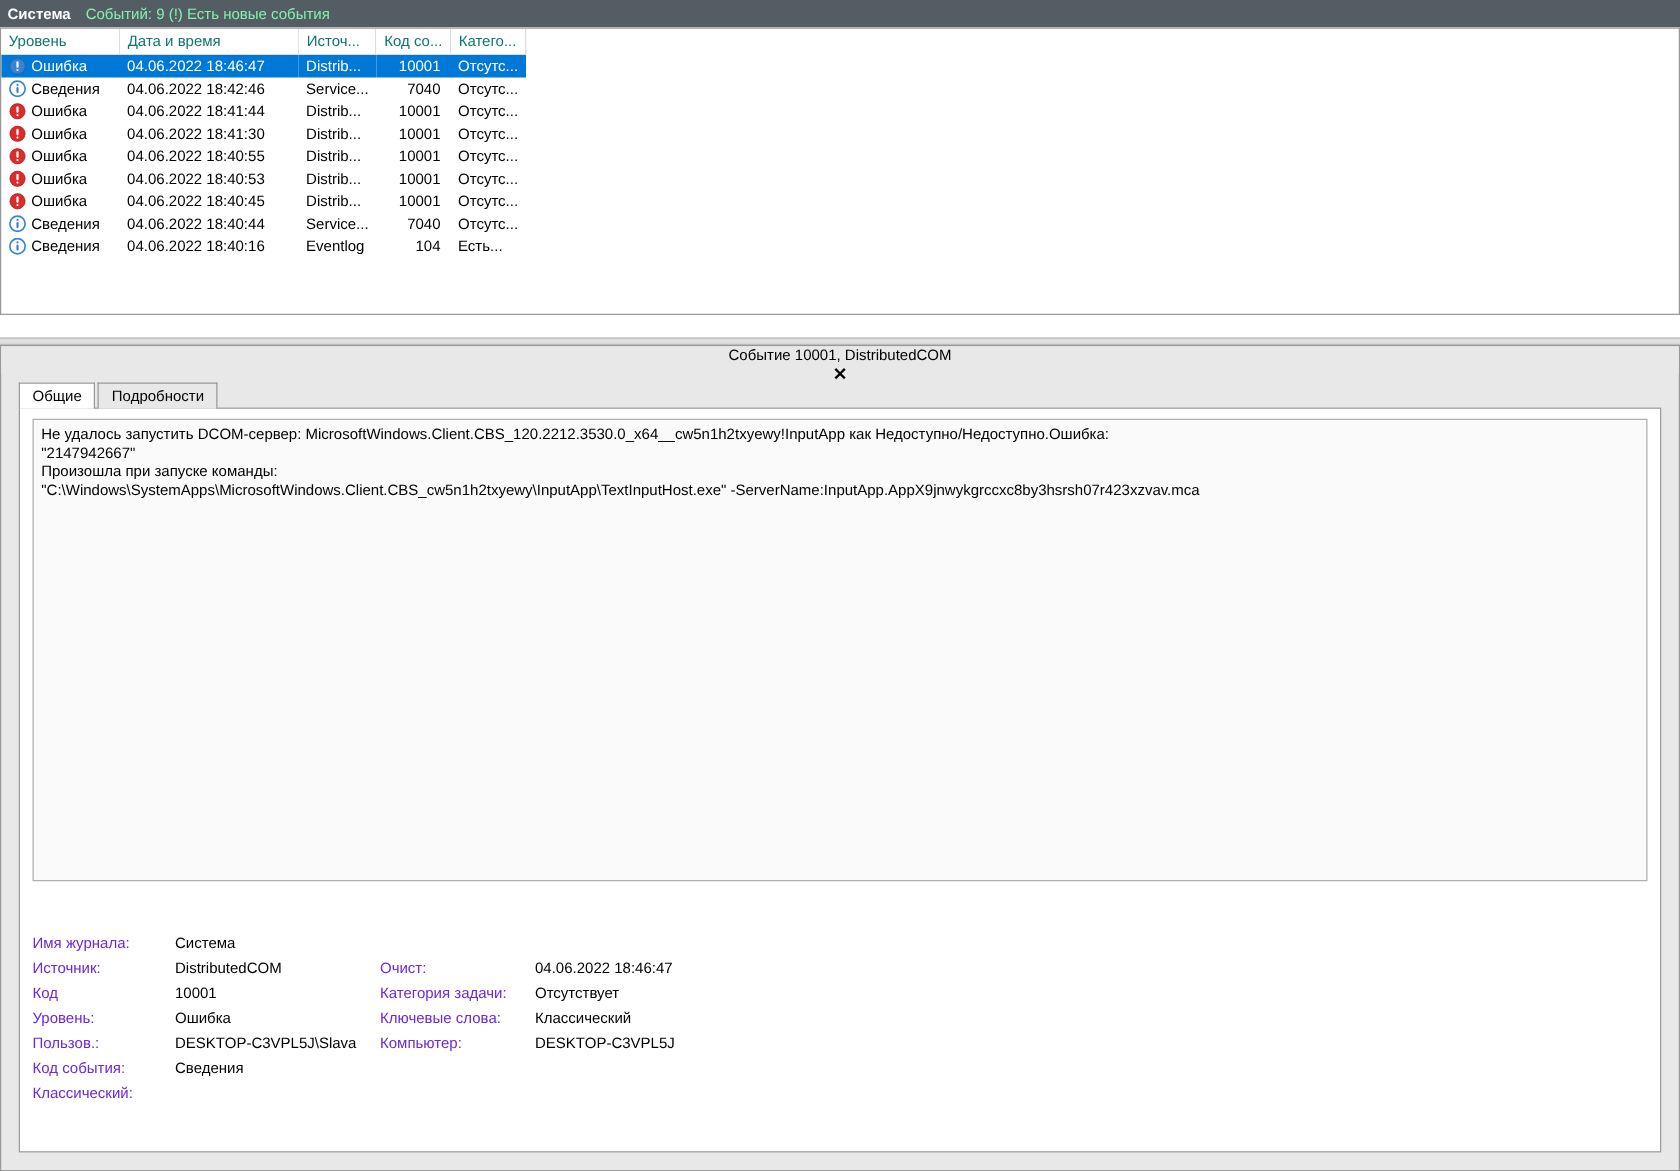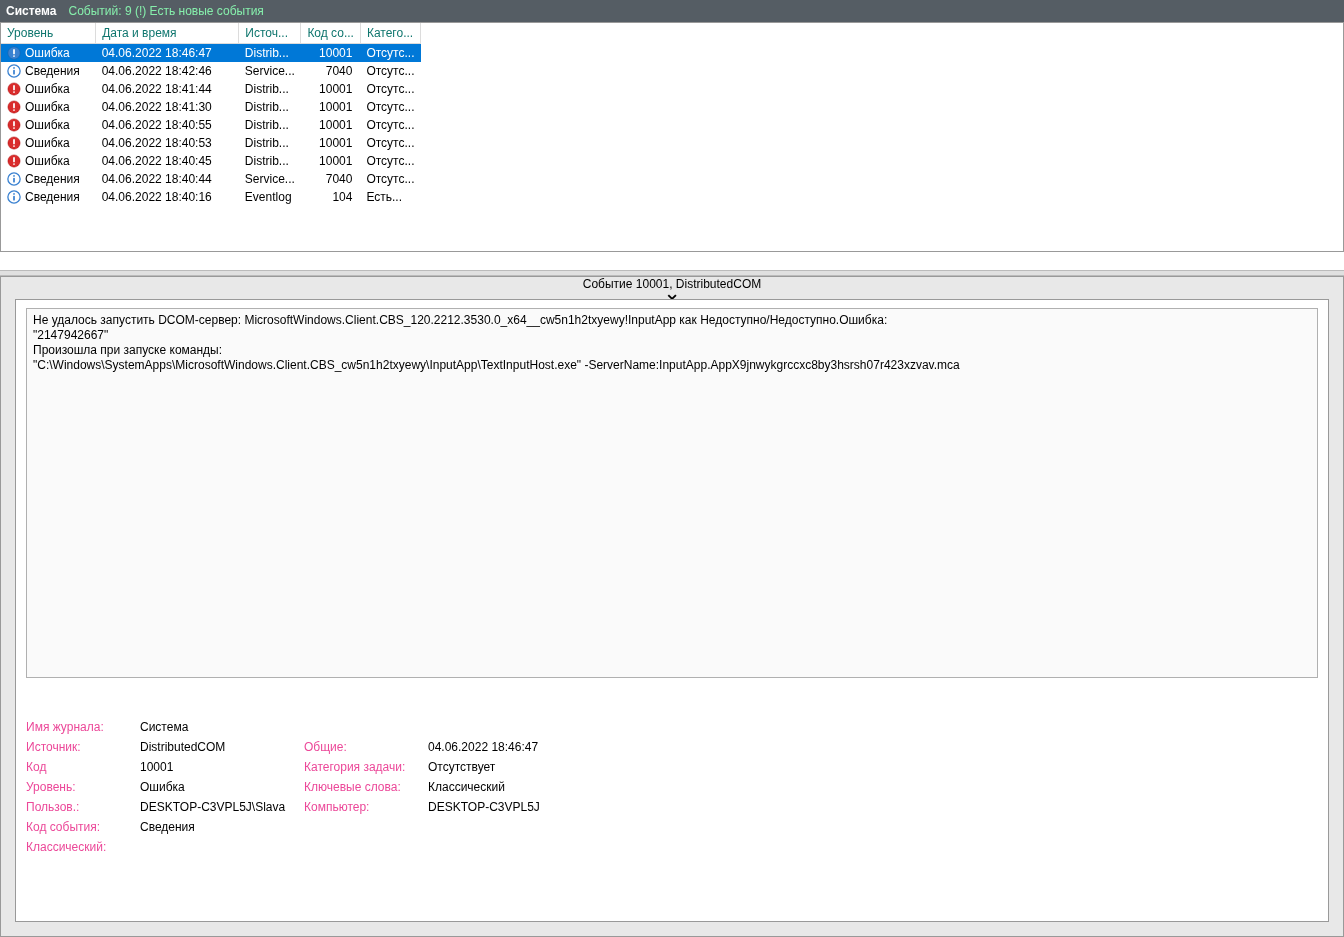--- a/index.html
+++ b/index.html
@@ -146,21 +146,21 @@
   overflow:auto;
 }
 .props {
   margin-top:14px;
   display:grid;
   grid-template-columns: 110px 160px 120px 300px;
   row-gap:6px;
   column-gap:4px;
   font-size:12px;
 }
-.props .lbl { color:#ec4899; }
+.props .lbl { color:#6d28d9; }
 .props .val { color:#000; }
 .row-span { grid-column: 2 / span 3; }
 a.help { color:#0066cc; text-decoration: underline; cursor:pointer;}
 </style>
 </head>
 <body>
 
 <div class="titlebar">
   <span class="tb-title">Система</span>
   <span class="tb-status">Событий: 9 (!) Есть новые события</span>
@@ -345,34 +345,38 @@
 </div>
 
 <div class="splitter"></div>
 
 <div class="detail-pane">
   <div class="detail-header">
     <span>Событие 10001, DistributedCOM</span>
     <span class="close">✕</span>
   </div>
 
+  <div class="tabs">
+    <div class="tab active">Общие</div>
+    <div class="tab">Подробности</div>
+  </div>
 
   <div class="tab-body">
     <div class="msg-box">Не удалось запустить DCOM-сервер: MicrosoftWindows.Client.CBS_120.2212.3530.0_x64__cw5n1h2txyewy!InputApp как Недоступно/Недоступно.Ошибка:
 "2147942667"
 Произошла при запуске команды:
 "C:\Windows\SystemApps\MicrosoftWindows.Client.CBS_cw5n1h2txyewy\InputApp\TextInputHost.exe" -ServerName:InputApp.AppX9jnwykgrccxc8by3hsrsh07r423xzvav.mca</div>
 
     <div class="props">
       <div class="lbl">Имя журнала:</div>
       <div class="val row-span">Система</div>
 
       <div class="lbl">Источник:</div>
       <div class="val">DistributedCOM</div>
-      <div class="lbl">Общие:</div>
+      <div class="lbl">Очист:</div>
       <div class="val">04.06.2022 18:46:47</div>
 
       <div class="lbl">Код</div>
       <div class="val">10001</div>
       <div class="lbl">Категория задачи:</div>
       <div class="val">Отсутствует</div>
 
       <div class="lbl">Уровень:</div>
       <div class="val">Ошибка</div>
       <div class="lbl">Ключевые слова:</div>

